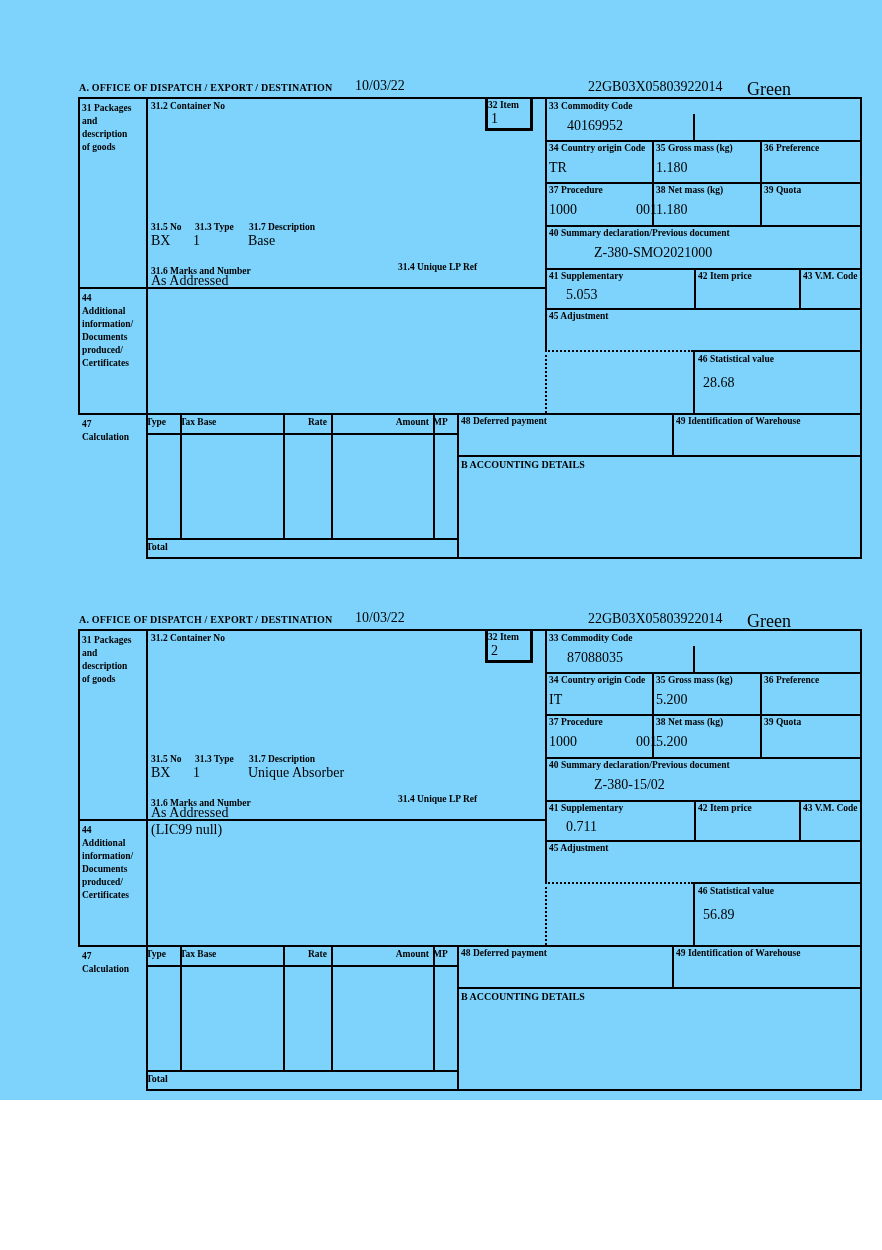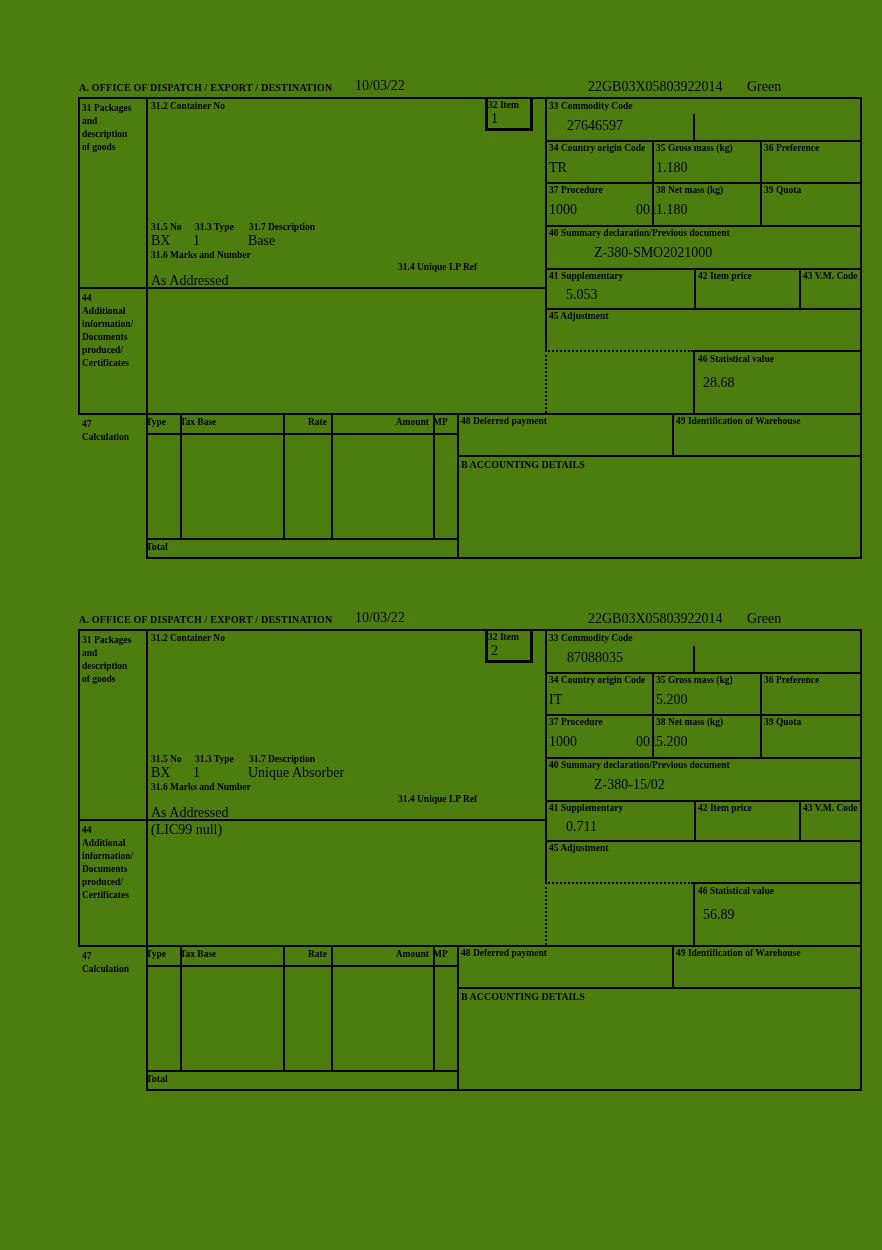--- a/index.html
+++ b/index.html
@@ -1,34 +1,34 @@
 <!DOCTYPE html>
 <html><head>
 <meta charset="utf-8">
 <style>
   html,body{margin:0;padding:0;background:#fff}
   body{width:882px;height:1250px;position:relative;font-family:"Liberation Serif",serif;color:#000;-webkit-font-smoothing:none}
-  #page{position:absolute;left:0;top:0;width:882px;height:1250px;background:#4d7c0f}
+  #page{position:absolute;left:0;top:0;width:882px;height:1100px;background:#7dd3fc}
   .block{position:absolute;left:0;width:882px;height:482px}
   
   .h,.v{position:absolute;background:#000}
   .h{height:2px}.v{width:2px}
   .hd{position:absolute;height:0;border-top:2px dotted #000}
   .vd{position:absolute;width:0;border-left:2px dotted #000}
   
   .lbl{position:absolute;font-weight:bold;font-size:9.5px;line-height:11px;white-space:pre-line}
   .val{position:absolute;font-size:14px;line-height:15px;white-space:pre}
   .mlab{line-height:13px}
   .ctr{}.rgt{text-align:right}
   .itembox{position:absolute;left:485px;top:19px;width:48px;height:34px;border:3px solid #000;border-top:none;box-sizing:border-box}
   
   .hA{position:absolute;left:79px;top:4px;font-weight:bold;font-size:10px;letter-spacing:.2px}
   .hDate{position:absolute;left:355px;top:0;font-size:14px}
   .hRef{position:absolute;left:588px;top:1px;font-size:14px}
-  .hChan{position:absolute;left:747px;top:1px;font-size:14px}
+  .hChan{position:absolute;left:747px;top:1px;font-size:18px}
   
   .H1{left:78px;top:19px;width:784px}
   .H3{left:545px;top:62px;width:315px}
   .H4{left:545px;top:104px;width:315px}
   .H5{left:545px;top:147px;width:315px}
   .H6{left:545px;top:190px;width:315px}
   .H7{left:545px;top:230px;width:315px}
   .H8{left:545px;top:272px;width:148px}
   .H9{left:693px;top:272px;width:167px}
   .H10{left:78px;top:209px;width:467px}
@@ -57,21 +57,21 @@
   .V16{left:433px;top:335px;height:125px}
   
   .p31{left:82px;top:24px;width:62px}
   .p44{left:82px;top:214px;width:62px}
   .p47{left:82px;top:340px;width:62px}
   .p312{left:151px;top:23px}
   .p32l{left:488px;top:22px}
   .p32v{left:491px;top:33px}
   .p315l{left:151px;top:144px}.p313l{left:195px;top:144px}.p317l{left:249px;top:144px}
   .p315v{left:151px;top:155px}.p313v{left:193px;top:155px}.p317v{left:248px;top:155px}
-  .p316l{left:151px;top:172px}.p314l{left:398px;top:184px}
+  .p316l{left:151px;top:188px}.p314l{left:398px;top:184px}
   .p316v{left:151px;top:195px}
   .p44v{left:151px;top:212px}
   .p33l{left:549px;top:23px}.p33v{left:567px;top:40px}
   .p34l{left:549px;top:65px}.p34v{left:549px;top:82px}
   .p35l{left:656px;top:65px}.p35v{left:656px;top:82px}
   .p36l{left:764px;top:65px}
   .p37l{left:549px;top:107px}.p37v{left:549px;top:124px}.p37w{left:636px;top:124px}
   .p38l{left:656px;top:107px}.p38v{left:656px;top:124px}
   .p39l{left:764px;top:107px}
   .p40l{left:549px;top:150px}.p40v{left:594px;top:167px}
@@ -153,21 +153,21 @@
     <span class="lbl p317l">31.7 Description</span>
     <span class="val p315v">BX</span>
     <span class="val p313v">1</span>
     <span class="val p317v">Base</span>
     <span class="lbl p316l">31.6 Marks and Number</span>
     <span class="lbl p314l">31.4 Unique LP Ref</span>
     <span class="val p316v">As Addressed</span>
     <span class="val p44v"></span>
 
     <span class="lbl p33l">33 Commodity Code</span>
-    <span class="val p33v">27646597</span>
+    <span class="val p33v">40169952</span>
     <span class="lbl p34l">34 Country origin Code</span>
     <span class="val p34v">TR</span>
     <span class="lbl p35l">35 Gross mass (kg)</span>
     <span class="val p35v">1.180</span>
     <span class="lbl p36l">36 Preference</span>
     <span class="lbl p37l">37 Procedure</span>
     <span class="val p37v">1000</span>
     <span class="val p37w">001</span>
     <span class="lbl p38l">38 Net mass (kg)</span>
     <span class="val p38v">1.180</span>

